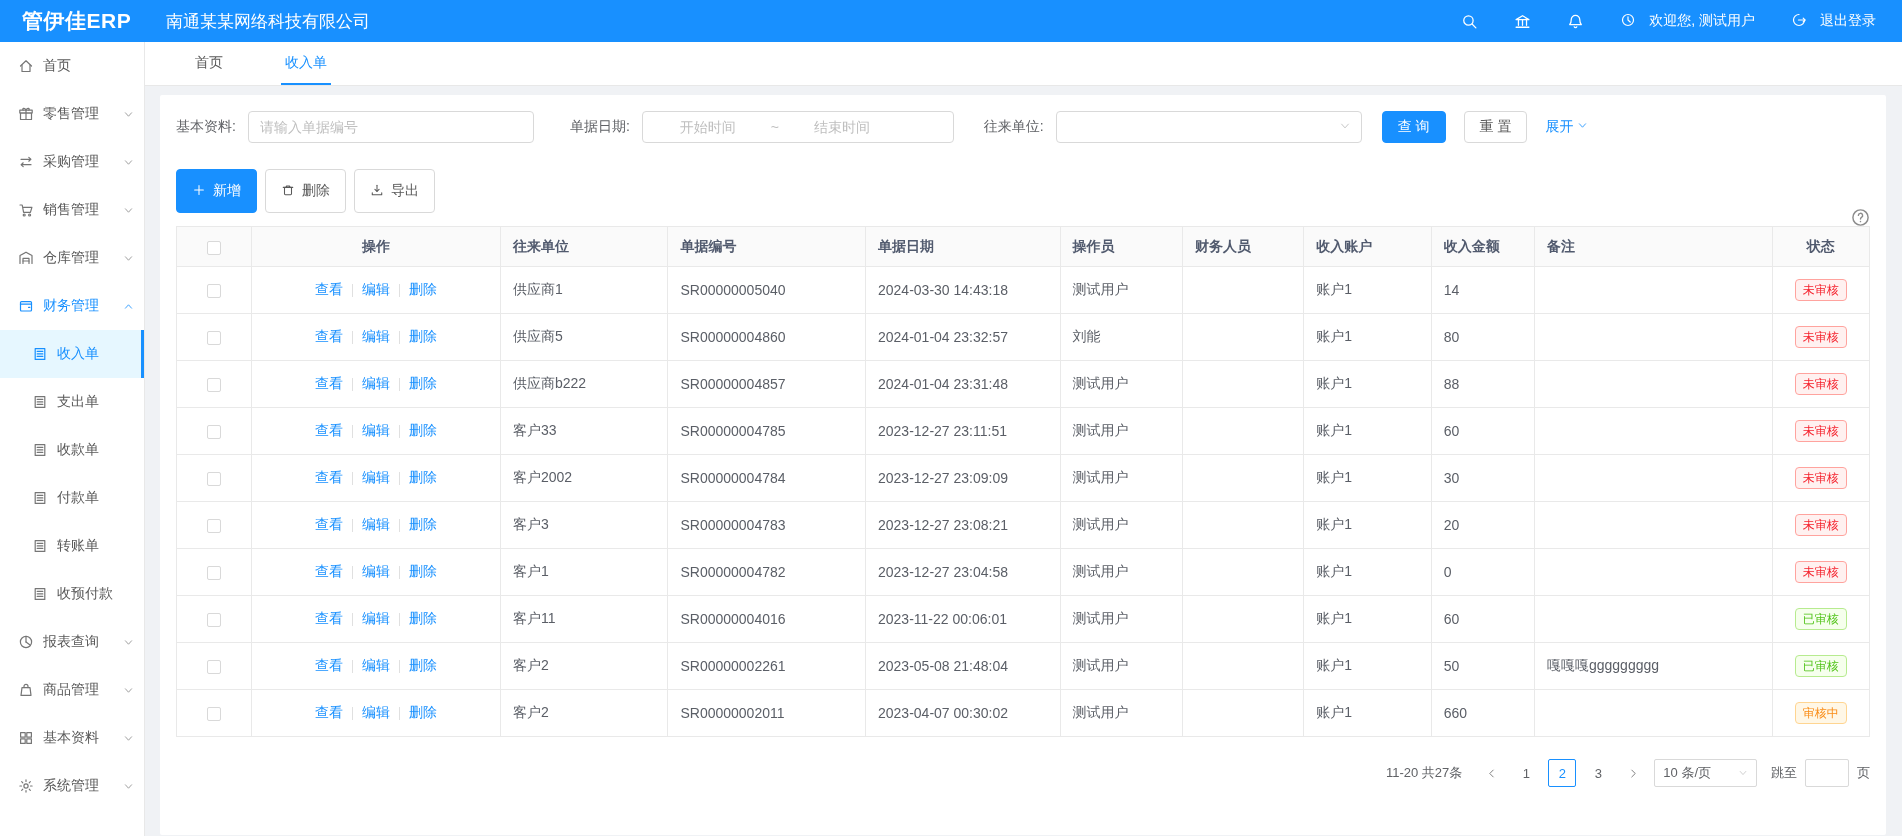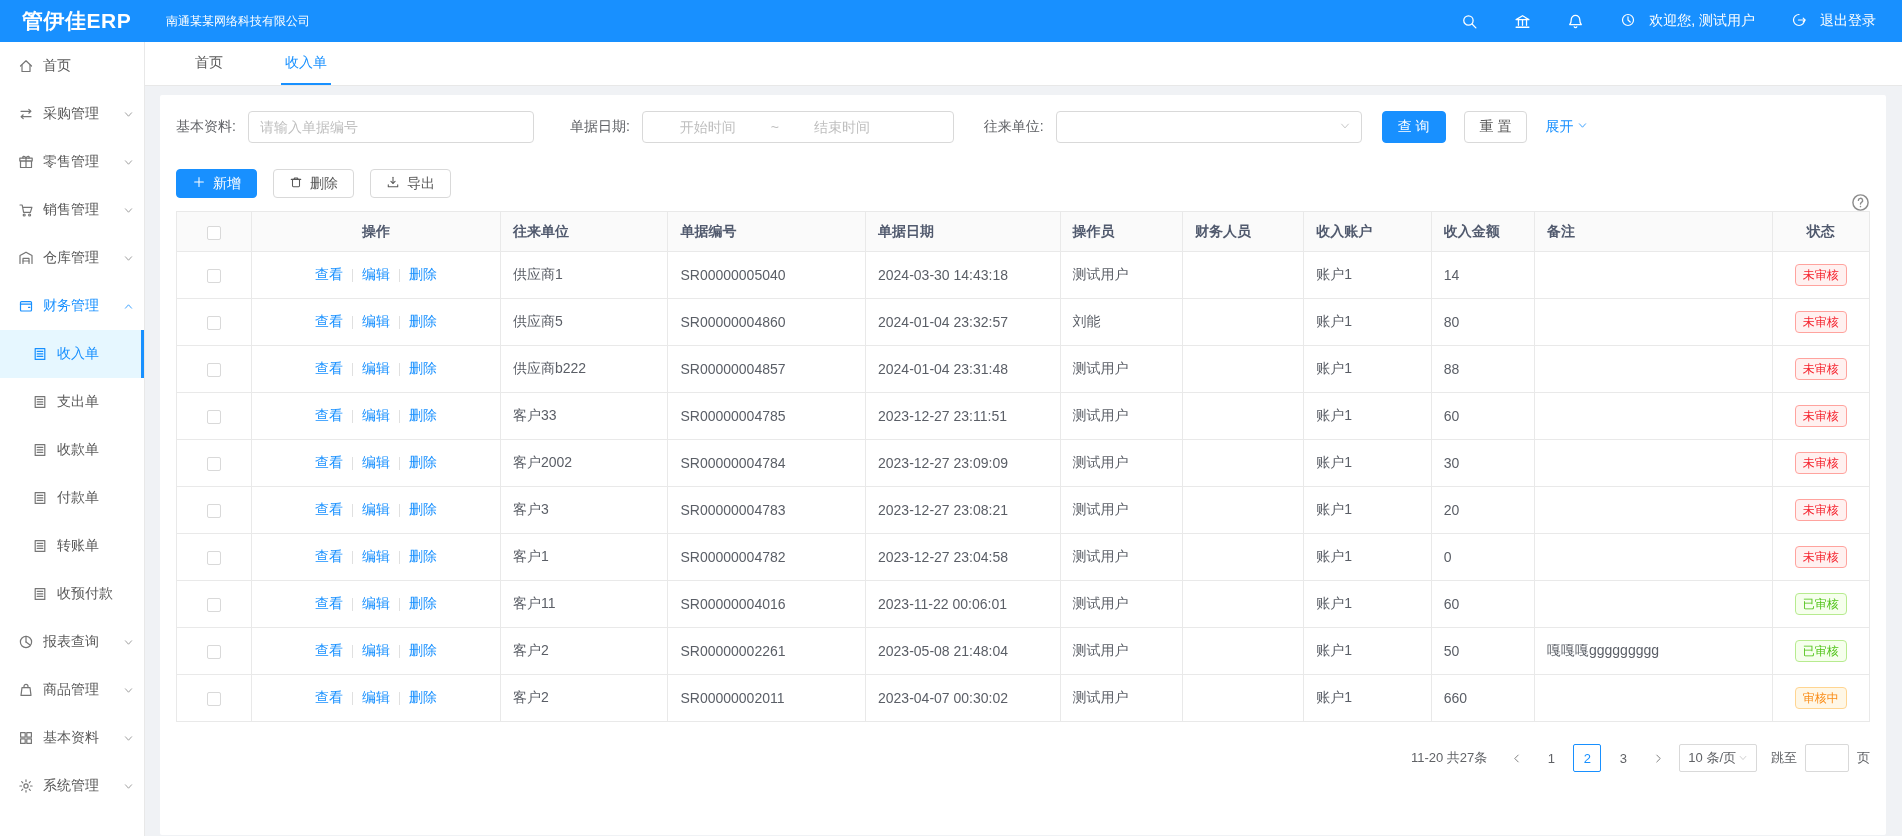--- a/index.html
+++ b/index.html
@@ -2,21 +2,21 @@
 <html><head>
 <meta charset="utf-8">
 <style>
   * { margin:0; padding:0; box-sizing:border-box; }
   html,body { width:1902px; height:836px; overflow:hidden; }
   body { font-family:"Liberation Sans","DejaVu Sans",sans-serif; background:#f0f2f5; color:#595959; font-size:14px; }
 
   
   .topbar { height:42px; background:#1890ff; display:flex; align-items:center; color:#fff; }
   .logo { width:148px; padding-left:22px; font-size:21px; font-weight:bold; letter-spacing:.5px; white-space:nowrap; }
-  .company { margin-left:18px; font-size:12px; }
+  .company { margin-left:18px; font-size:17px; }
   .topbar-right { margin-left:auto; display:flex; align-items:center; gap:36px; padding-right:26px; }
   .tb-icon svg { width:17px; height:17px; display:block; }
   .tb-item { display:flex; align-items:center; gap:13px; cursor:pointer; }
   .tb-item svg { width:16px; height:16px; }
   .tb-icon { cursor:pointer; }
 
   
   .body { display:flex; height:794px; }
   .sidebar { width:145px; background:#fff; border-right:1px solid #e8e8e8; flex:none; }
   .main { flex:1; display:flex; flex-direction:column; min-width:0; }
@@ -59,21 +59,21 @@
   .btn { height:32px; border-radius:4px; border:1px solid #d9d9d9; background:#fff; color:#595959; font-size:14px; padding:0 15px; display:inline-flex; align-items:center; gap:7px; cursor:pointer; font-family:inherit; white-space:nowrap; }
   .btn.primary { background:#1890ff; border-color:#1890ff; color:#fff; }
   .btn svg { width:14px; height:14px; }
   .link-expand { margin-left:18px; color:#1890ff; display:inline-flex; align-items:center; gap:4px; cursor:pointer; text-decoration:none;font-family:Liberation Mono, monospace; }
   .link-expand svg { width:11px; height:11px; }
   .filter-row .btn { margin-left:20px; }
   .filter-row .btn + .btn { margin-left:18px; }
 
   
   .toolbar-row { margin-top:26px; display:flex; align-items:center; }
-  .toolbar-row .btn { height:29px; margin-right:16px; }
+  .toolbar-row .btn { height:44px; margin-right:8px; }
   .help-circle { margin-left:auto; color:#8c8c8c; cursor:pointer; align-self:flex-end; margin-bottom:-14px; }
   .help-circle svg { width:19px; height:19px; display:block; }
 
   
   table { margin-top:13px; width:100%; border-collapse:collapse; table-layout:fixed; font-size:14px; color:#5a5e66; }
   th, td { border:1px solid #e9e9e9; padding:0 12px; overflow:hidden; white-space:nowrap; text-overflow:ellipsis; }
   th { height:40px; background:#fafafa; font-weight:bold; color:#515a6e; text-align:left; }
   td { height:47px; }
   th.c, td.c { text-align:center; padding:0 4px; }
   .cb { width:14px; height:14px; border:1px solid #d9d9d9; border-radius:2px; background:#fff; display:inline-block; vertical-align:middle; cursor:pointer; }
@@ -85,21 +85,21 @@
   .tag.success { color:#52c41a; background:#f6ffed; border-color:#b7eb8f; }
   .tag.warning { color:#fa8c16; background:#fff7e6; border-color:#ffd591; }
 
   
   .pagination { margin-top:22px; display:flex; justify-content:flex-end; align-items:center; gap:8px; font-size:13px; color:#606266; }
   .pg-total { margin-right:8px; }
   .pg-arrow { width:26px; height:28px; display:flex; align-items:center; justify-content:center; color:#666; cursor:pointer; }
   .pg-arrow svg { width:11px; height:11px; }
   .pg-num { min-width:28px; height:28px; display:flex; align-items:center; justify-content:center; border-radius:2px; cursor:pointer; border:1px solid transparent; }
   .pg-num.current { border-color:#1890ff; color:#1890ff; background:#fff; }
-  .pg-size { height:28px; border:1px solid #d9d9d9; border-radius:2px; display:flex; align-items:center; gap:2px; padding:0 8px; cursor:pointer; color:#606266; }
+  .pg-size { height:28px; border:1px solid #d9d9d9; border-radius:2px; display:flex; align-items:center; gap:27px; padding:0 8px; cursor:pointer; color:#606266; }
   .pg-size svg { width:10px; height:10px; color:#bfbfbf; }
   .pg-jump { display:flex; align-items:center; gap:8px; margin-left:6px; }
   .pg-jump input { width:44px; height:28px; border:1px solid #d9d9d9; border-radius:2px; outline:none; text-align:center; font-family:inherit; }
 </style>
 </head>
 <body>
 
 <header class="topbar">
   <div class="logo">管伊佳ERP</div>
   <div class="company">南通某某网络科技有限公司</div>
@@ -151,43 +151,43 @@
             <svg viewBox="0 0 16 16" fill="none" stroke="currentColor" stroke-width="1.2" stroke-linecap="round" stroke-linejoin="round">
               <path d="M2.5 8 L8 2.8 L13.5 8"></path>
               <path d="M4 7.2 V13.5 H12 V7.2"></path>
             </svg>
           </span>
           <span class="mi-label">首页</span>
         </div>
         <div class="menu-item">
           <span class="mi-icon">
             <svg viewBox="0 0 16 16" fill="none" stroke="currentColor" stroke-width="1.2" stroke-linecap="round" stroke-linejoin="round">
+              <rect x="2.5" y="7" width="11" height="6.5"></rect>
+              <rect x="1.8" y="4.2" width="12.4" height="2.8"></rect>
+              <line x1="8" y1="4.2" x2="8" y2="13.5"></line>
+              <path d="M8 4 C6.5 1.2 3.6 2.6 5.2 4.2 M8 4 C9.5 1.2 12.4 2.6 10.8 4.2"></path>
+            </svg>
+          </span>
+          <span class="mi-label">零售管理</span>
+          <span class="chev">
+            <svg viewBox="0 0 16 16" fill="none" stroke="currentColor" stroke-width="1.2" stroke-linecap="round" stroke-linejoin="round">
+              <polyline points="3.5,5.5 8,10.5 12.5,5.5"></polyline>
+            </svg>
+          </span>
+        </div>
+        <div class="menu-item">
+          <span class="mi-icon">
+            <svg viewBox="0 0 16 16" fill="none" stroke="currentColor" stroke-width="1.2" stroke-linecap="round" stroke-linejoin="round">
               <path d="M3 5.3 H12.6"></path>
               <path d="M10.8 3.4 L12.8 5.3 L10.8 7.2"></path>
               <path d="M13 10.7 H3.4"></path>
               <path d="M5.2 8.8 L3.2 10.7 L5.2 12.6"></path>
             </svg>
           </span>
           <span class="mi-label">采购管理</span>
-          <span class="chev">
-            <svg viewBox="0 0 16 16" fill="none" stroke="currentColor" stroke-width="1.2" stroke-linecap="round" stroke-linejoin="round">
-              <polyline points="3.5,5.5 8,10.5 12.5,5.5"></polyline>
-            </svg>
-          </span>
-        </div>
-        <div class="menu-item">
-          <span class="mi-icon">
-            <svg viewBox="0 0 16 16" fill="none" stroke="currentColor" stroke-width="1.2" stroke-linecap="round" stroke-linejoin="round">
-              <rect x="2.5" y="7" width="11" height="6.5"></rect>
-              <rect x="1.8" y="4.2" width="12.4" height="2.8"></rect>
-              <line x1="8" y1="4.2" x2="8" y2="13.5"></line>
-              <path d="M8 4 C6.5 1.2 3.6 2.6 5.2 4.2 M8 4 C9.5 1.2 12.4 2.6 10.8 4.2"></path>
-            </svg>
-          </span>
-          <span class="mi-label">零售管理</span>
           <span class="chev">
             <svg viewBox="0 0 16 16" fill="none" stroke="currentColor" stroke-width="1.2" stroke-linecap="round" stroke-linejoin="round">
               <polyline points="3.5,5.5 8,10.5 12.5,5.5"></polyline>
             </svg>
           </span>
         </div>
         <div class="menu-item">
           <span class="mi-icon">
             <svg viewBox="0 0 16 16" fill="none" stroke="currentColor" stroke-width="1.2" stroke-linecap="round" stroke-linejoin="round">
               <circle cx="6.2" cy="13" r="1"></circle>

